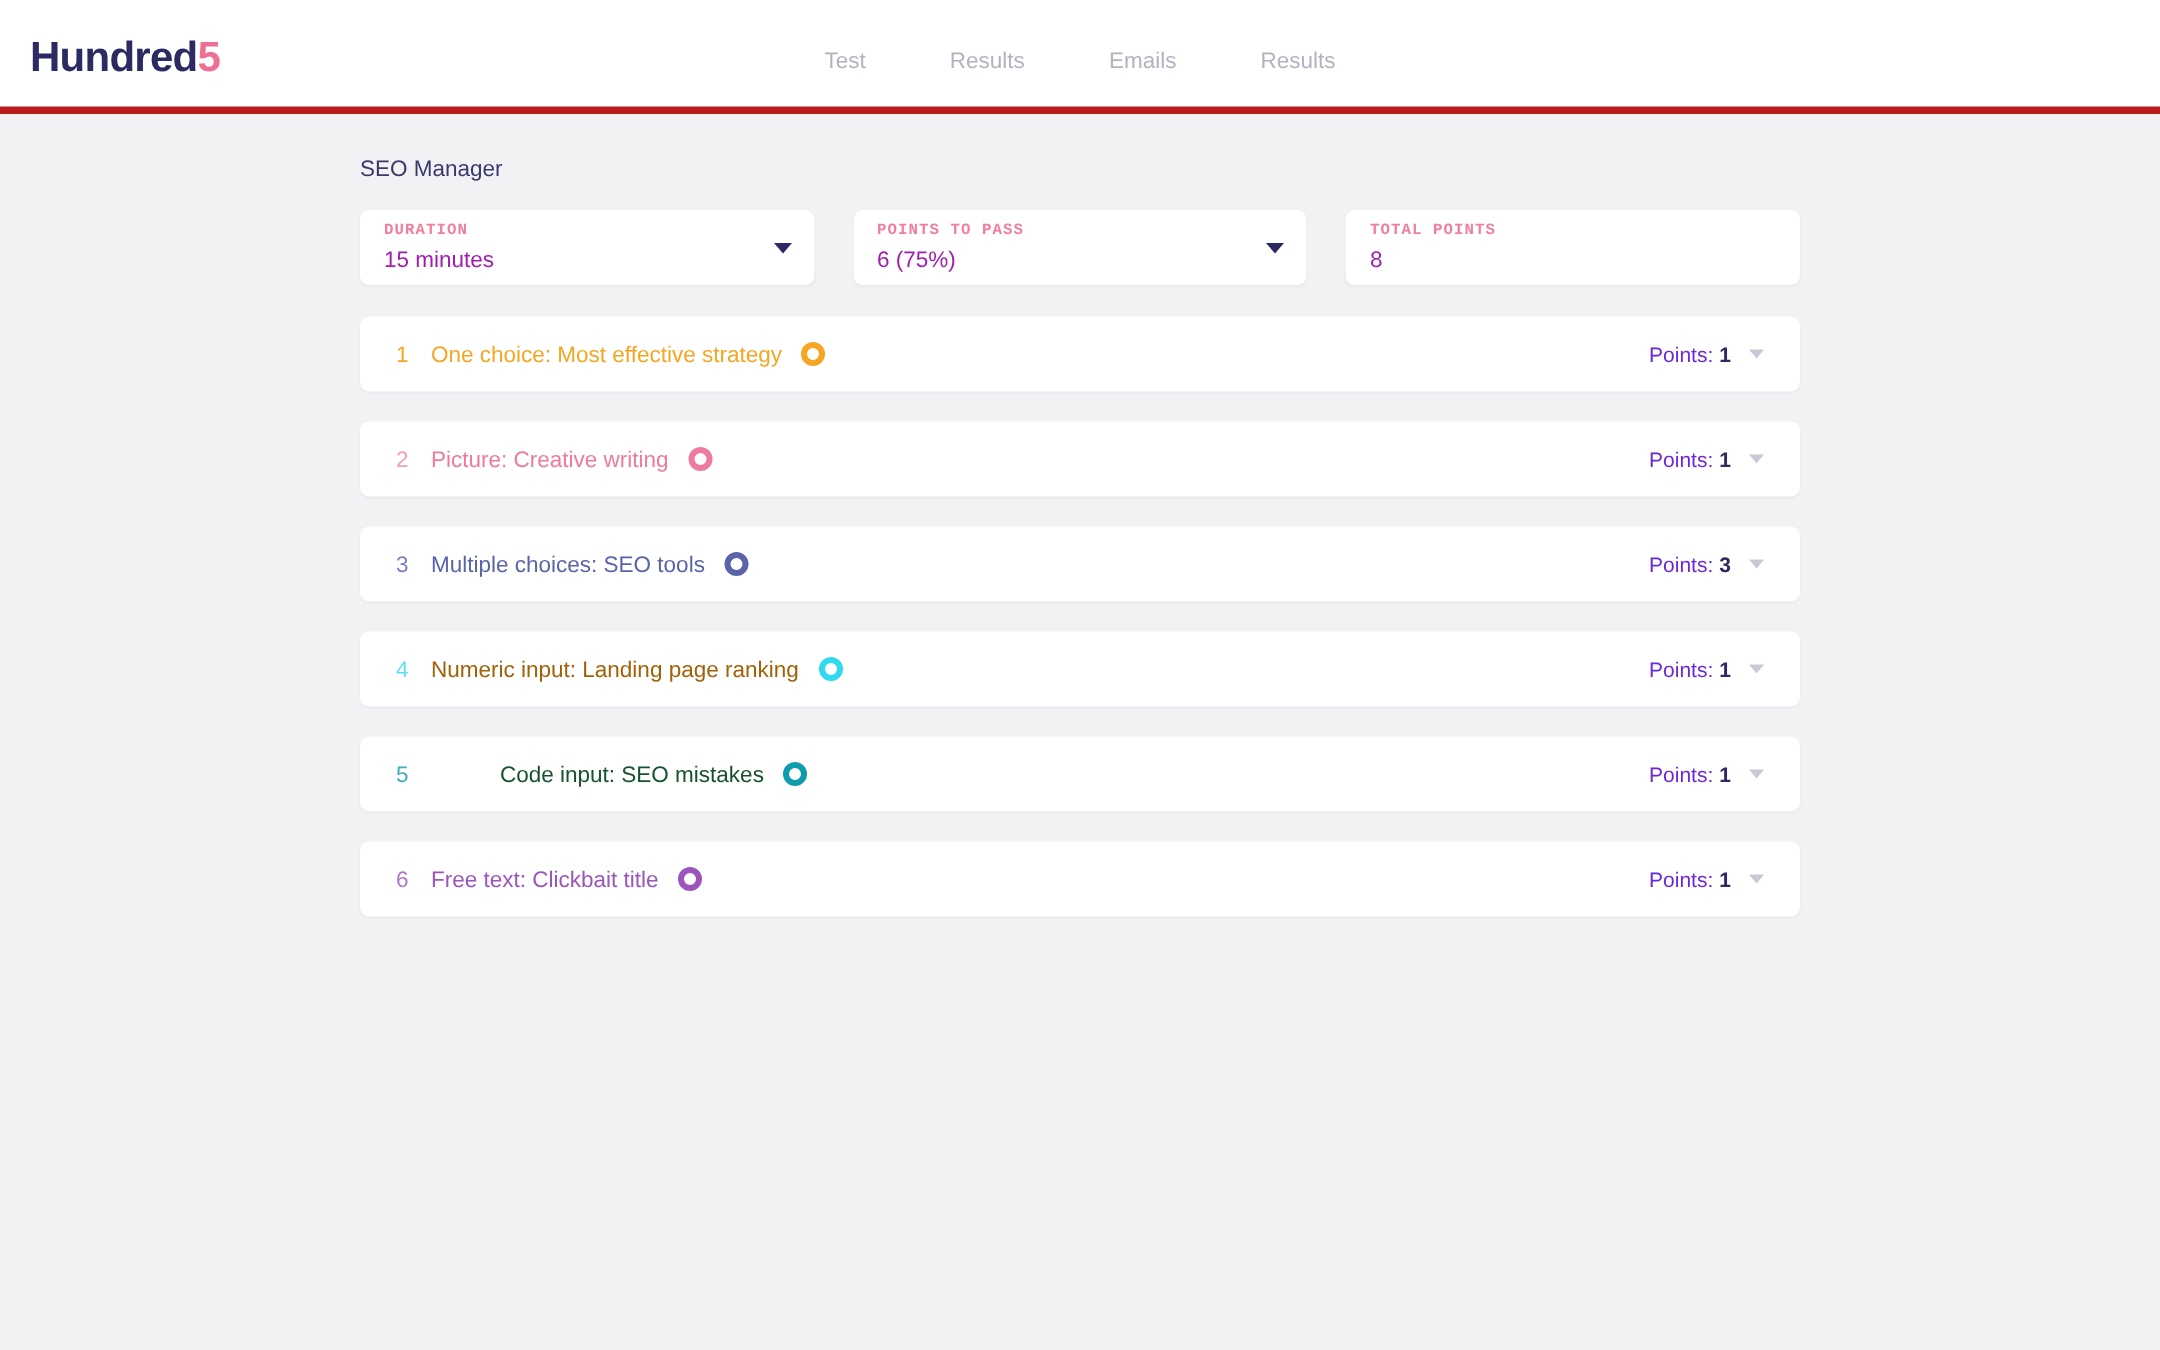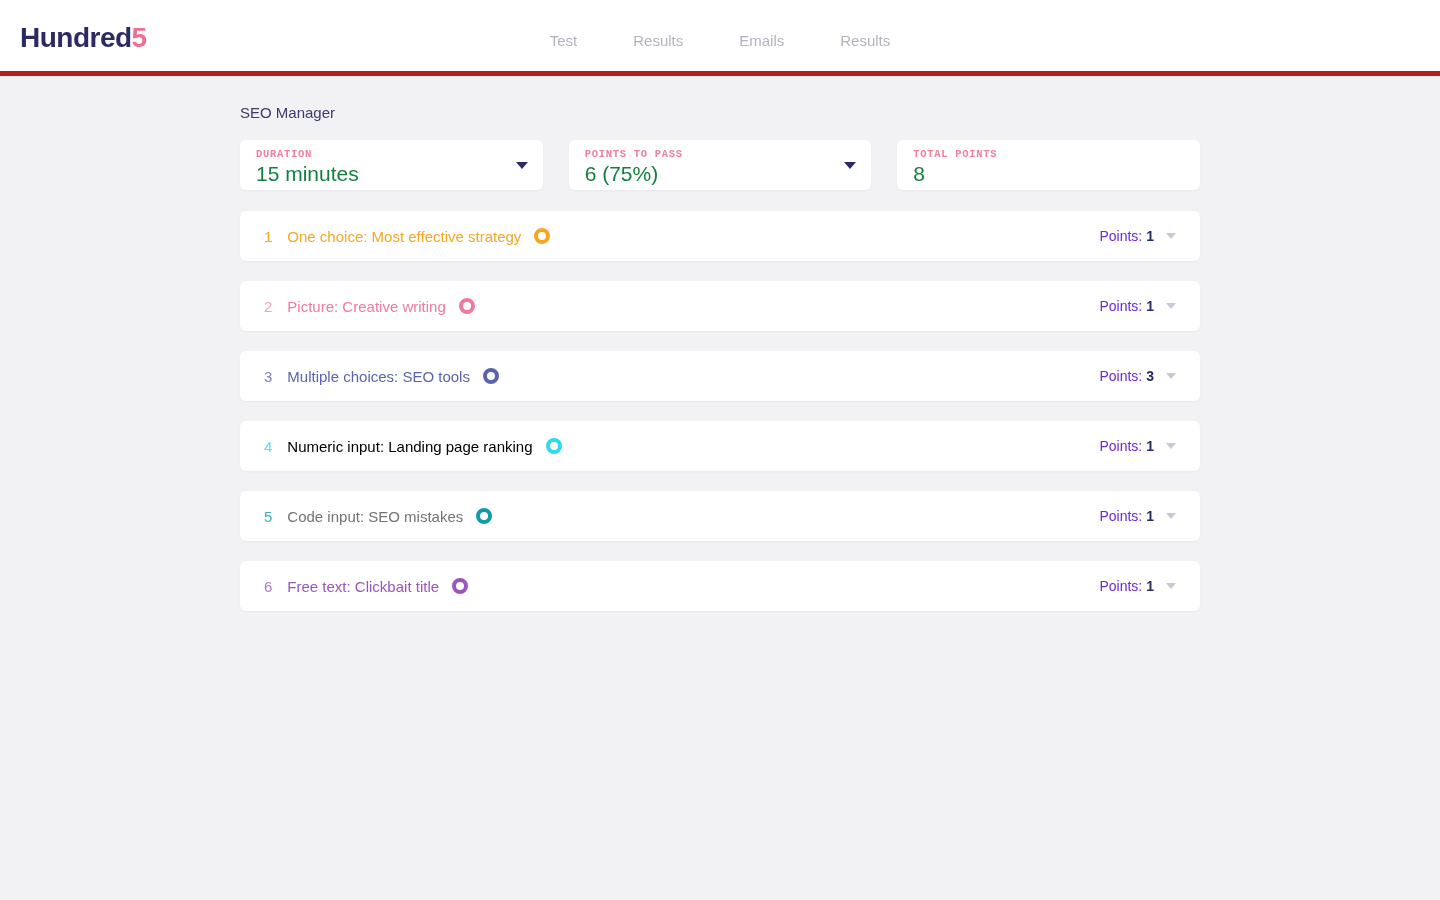--- a/index.html
+++ b/index.html
@@ -118,22 +118,22 @@
   .summary-label {
     font-size: 10.5px;
     font-weight: 700;
     letter-spacing: 0.7px;
     color: #ef7f9d;
     text-transform: uppercase;
     line-height: 13px;
     font-family: Liberation Mono, monospace;
   }
   .summary-value {
-    font-size: 21px;
-    color: #15803d;
+    font-size: 15px;
+    color: #a21caf;
     line-height: 21px;
     margin-top: 2px;
   }
 
   .caret-dark {
     position: absolute;
     right: 15px;
     top: 22px;
     width: 0;
     height: 0;
@@ -300,34 +300,34 @@
         <div class="q-right">
           <span class="q-points-label">Points:</span>
           <span class="q-points-value">3</span>
           <span class="caret-light"></span>
         </div>
       </div>
 
       <div class="q-row">
         <div class="q-left">
           <span class="q-num" style="color: rgb(95, 224, 242);">4</span>
-          <span class="q-title" style="color: #000000;">Numeric input: Landing page ranking</span>
+          <span class="q-title" style="color: #a16207;">Numeric input: Landing page ranking</span>
           <span class="q-ring" style="border-color: rgb(47, 217, 239);"></span>
         </div>
         <div class="q-right">
           <span class="q-points-label">Points:</span>
           <span class="q-points-value">1</span>
           <span class="caret-light"></span>
         </div>
       </div>
 
       <div class="q-row">
         <div class="q-left">
           <span class="q-num" style="color: rgb(63, 175, 189);">5</span>
-          <span class="q-title" style="color: #737373;">Code input: SEO mistakes</span>
+          <span class="q-title" style="color: #14532d; margin-left: 46px;">Code input: SEO mistakes</span>
           <span class="q-ring" style="border-color: rgb(15, 155, 172);"></span>
         </div>
         <div class="q-right">
           <span class="q-points-label">Points:</span>
           <span class="q-points-value">1</span>
           <span class="caret-light"></span>
         </div>
       </div>
 
       <div class="q-row">

